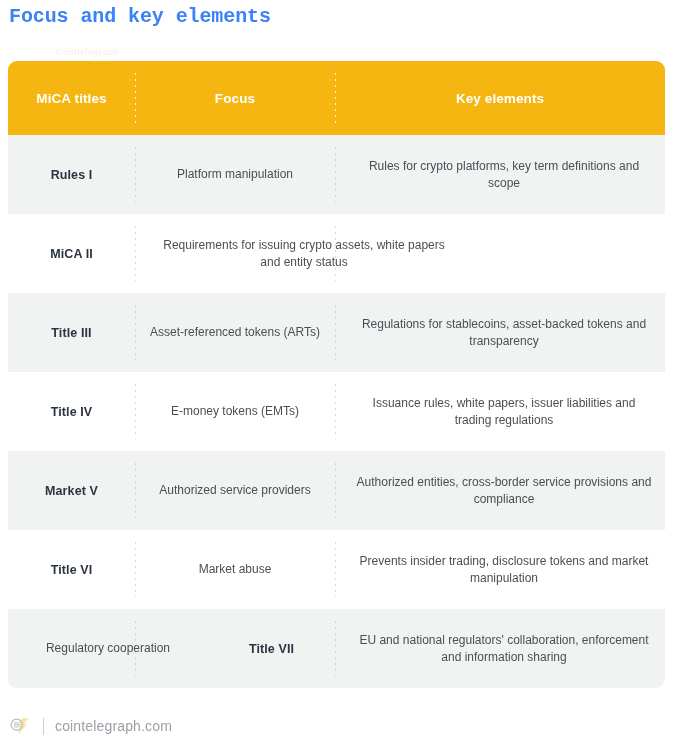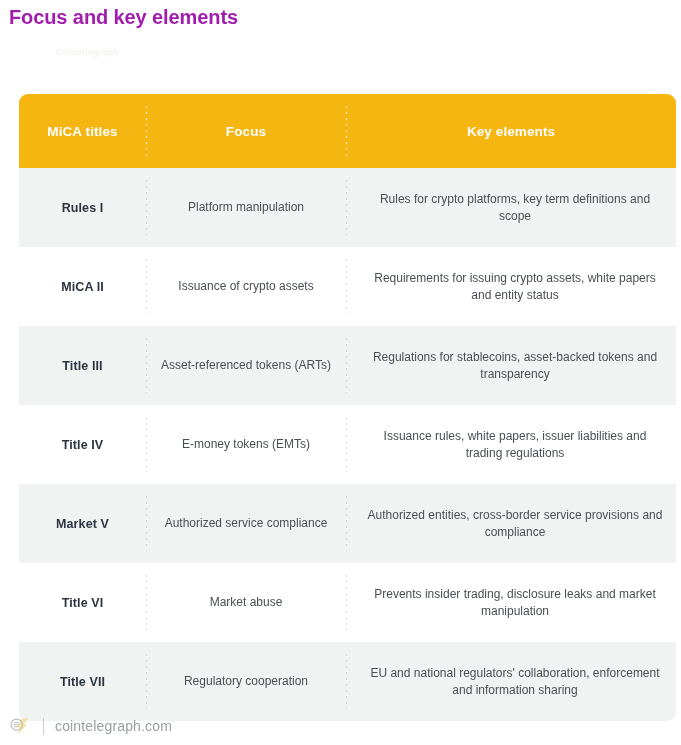--- a/index.html
+++ b/index.html
@@ -23,48 +23,48 @@
     box-sizing: border-box;
   }
 
   
   .page-title {
     position: absolute;
     left: 9px;
     top: 4px;
     font-size: 20px;
     font-weight: bold;
-    color: #a21caf;
+    color: #3b82f6;
     letter-spacing: -0.1px;
     line-height: 26px;
     white-space: nowrap;
+    font-family: Liberation Mono, monospace;
   }
 
   
   .ghost-caption {
     position: absolute;
     left: 56px;
     top: 47px;
     font-size: 9px;
     font-weight: bold;
     color: #f4f2ee;
     letter-spacing: 0.2px;
     white-space: nowrap;
   }
 
   
   .table-wrap {
     position: absolute;
-    left: 19px;
+    left: 8px;
     top: 61px;
     width: 657px;
     border-radius: 9px;
     overflow: hidden;
     background: #ffffff;
-    margin-top: 33px;
   }
 
   .trow {
     display: flex;
     position: relative;
     box-sizing: border-box;
   }
 
   .thead {
     background: #f5b611;
@@ -195,21 +195,20 @@
       <span class="divider div-2"></span>
       <div class="cell c-title">Rules I</div>
       <div class="cell c-focus">Platform manipulation</div>
       <div class="cell c-key">Rules for crypto platforms, key term definitions and scope</div>
     </div>
 
     <div class="trow tbody-row">
       <span class="divider div-1"></span>
       <span class="divider div-2"></span>
       <div class="cell c-title">MiCA II</div>
-      <div class="cell c-focus">Issuance of crypto assets</div>
       <div class="cell c-key">Requirements for issuing crypto assets, white papers and entity status</div>
     </div>
 
     <div class="trow tbody-row alt">
       <span class="divider div-1"></span>
       <span class="divider div-2"></span>
       <div class="cell c-title">Title III</div>
       <div class="cell c-focus">Asset-referenced tokens (ARTs)</div>
       <div class="cell c-key">Regulations for stablecoins, asset-backed tokens and transparency</div>
     </div>
@@ -219,37 +218,37 @@
       <span class="divider div-2"></span>
       <div class="cell c-title">Title IV</div>
       <div class="cell c-focus">E-money tokens (EMTs)</div>
       <div class="cell c-key">Issuance rules, white papers, issuer liabilities and trading regulations</div>
     </div>
 
     <div class="trow tbody-row alt">
       <span class="divider div-1"></span>
       <span class="divider div-2"></span>
       <div class="cell c-title">Market V</div>
-      <div class="cell c-focus">Authorized service compliance</div>
+      <div class="cell c-focus">Authorized service providers</div>
       <div class="cell c-key">Authorized entities, cross-border service provisions and compliance</div>
     </div>
 
     <div class="trow tbody-row">
       <span class="divider div-1"></span>
       <span class="divider div-2"></span>
       <div class="cell c-title">Title VI</div>
       <div class="cell c-focus">Market abuse</div>
-      <div class="cell c-key">Prevents insider trading, disclosure leaks and market manipulation</div>
-    </div>
-
-    <div class="trow tbody-row alt">
-      <span class="divider div-1"></span>
-      <span class="divider div-2"></span>
+      <div class="cell c-key">Prevents insider trading, disclosure tokens and market manipulation</div>
+    </div>
+
+    <div class="trow tbody-row alt">
+      <span class="divider div-1"></span>
+      <span class="divider div-2"></span>
+      <div class="cell c-focus">Regulatory cooperation</div>
       <div class="cell c-title">Title VII</div>
-      <div class="cell c-focus">Regulatory cooperation</div>
       <div class="cell c-key">EU and national regulators' collaboration, enforcement and information sharing</div>
     </div>
 
   </div>
 
   <div class="footer">
     <svg class="footer-logo" viewBox="0 0 24 24">
       <path d="M14.4 4.2 L20.2 4.2 L15.2 10.6 L18.8 10.6 L10.6 19.9 L12.6 13.2 L9.4 13.2 Z" fill="#f7e7a8" stroke="#e8d68a" stroke-width="0.6"></path>
       <ellipse cx="8.4" cy="10.6" rx="6.1" ry="6.1" fill="none" stroke="#b9bcc2" stroke-width="1.3"></ellipse>
       <line x1="5.3" y1="8.5" x2="11.0" y2="8.5" stroke="#b9bcc2" stroke-width="1.1"></line>

